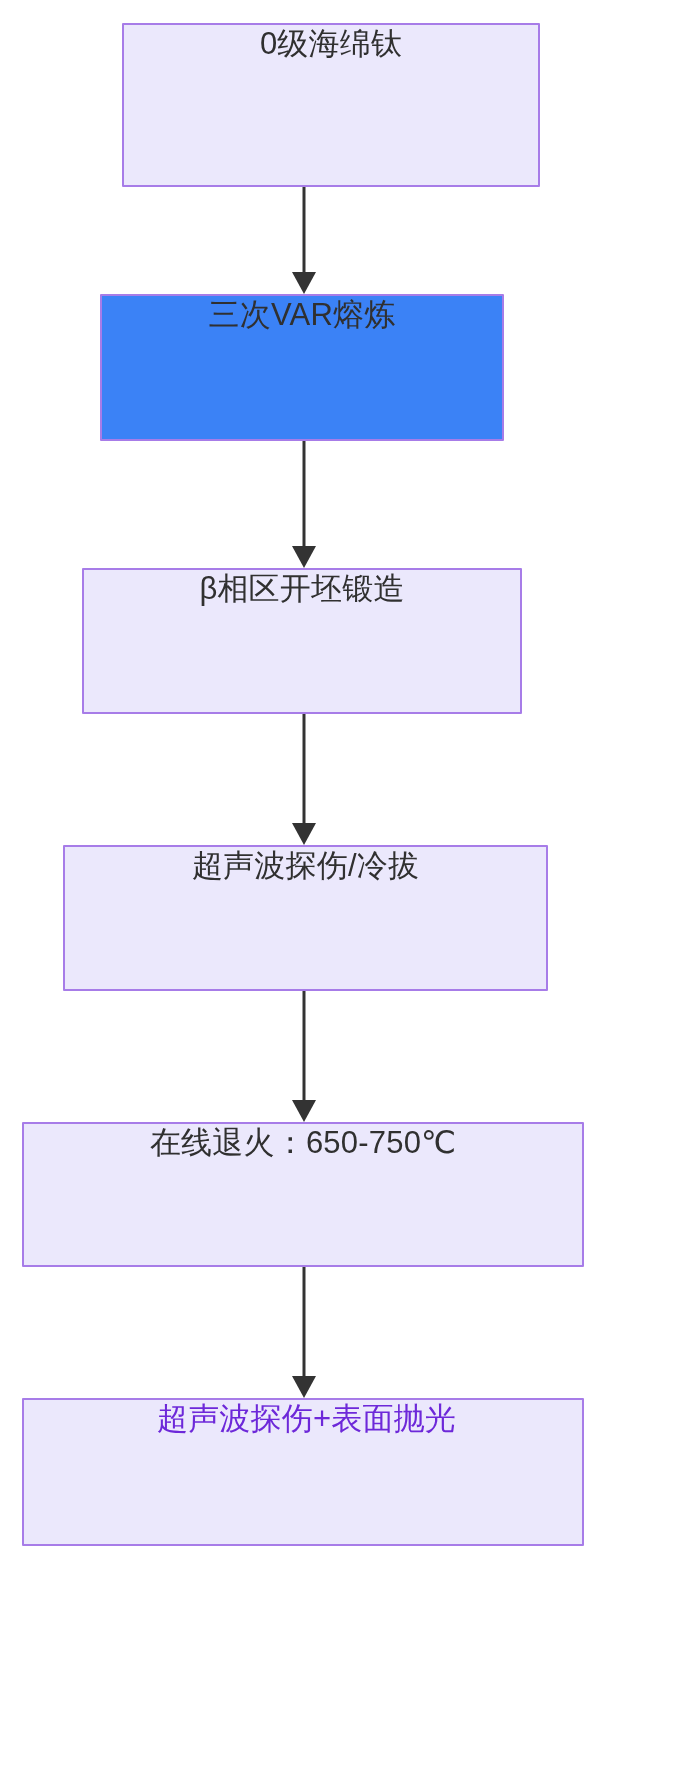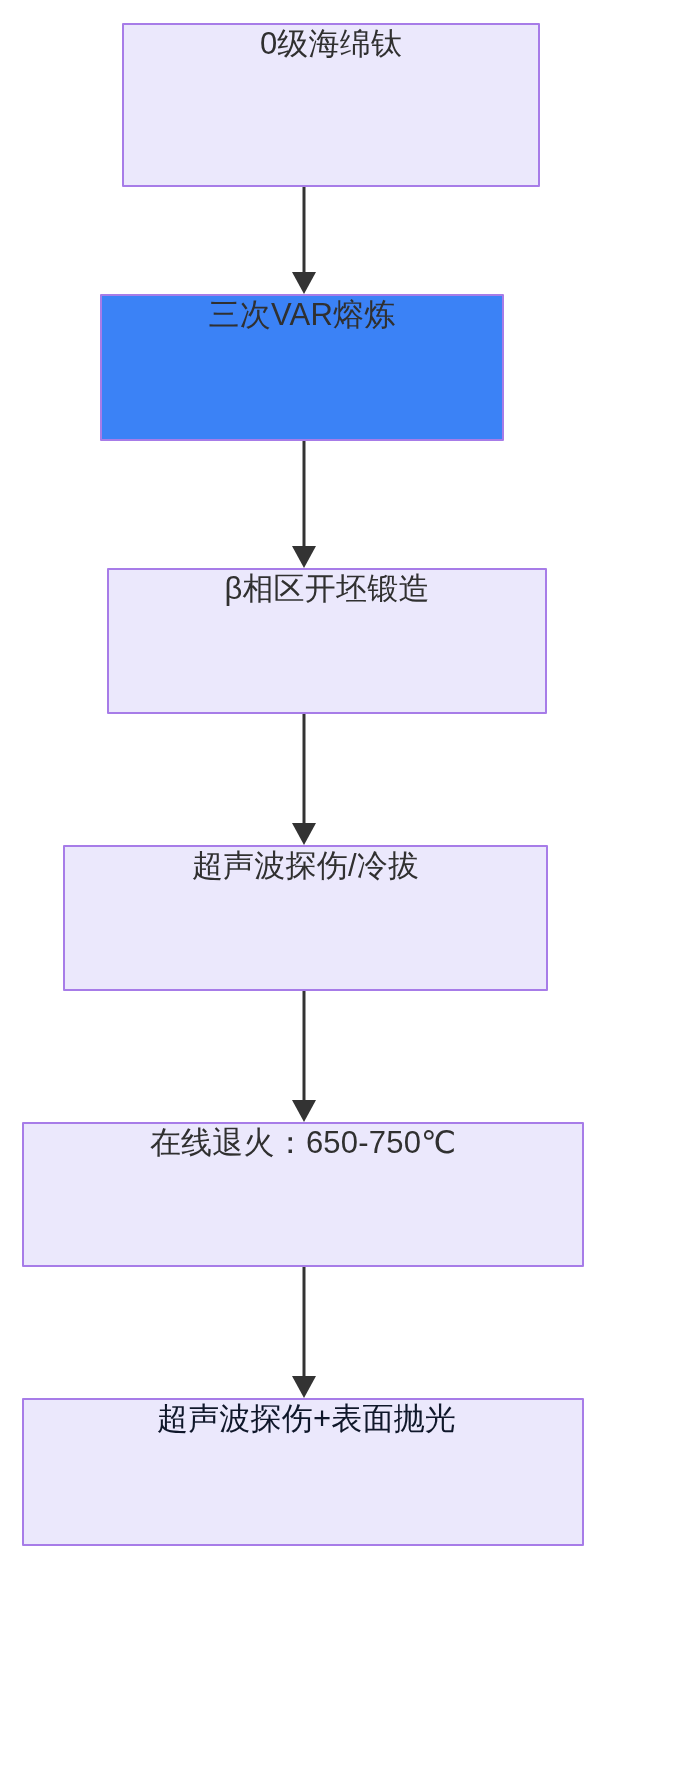--- a/index.html
+++ b/index.html
@@ -76,29 +76,29 @@
   </svg>
 
   <div class="node" id="node-n1" style="left: 122px; top: 23px; width: 418px; height: 164px; background: rgb(235, 232, 252); border-color: rgb(167, 124, 232);">
     <span class="node-label" style="color: rgb(48, 48, 48);">0级海绵钛</span>
   </div>
 
   <div class="node" id="node-n2" style="left: 100px; top: 294px; width: 404px; height: 147px; background: #3b82f6; border-color: rgb(167, 124, 232);">
     <span class="node-label" style="color: rgb(48, 48, 48);">三次VAR熔炼</span>
   </div>
 
-  <div class="node" id="node-n3" style="left: 82px; top: 568px; width: 440px; height: 146px; background: rgb(235, 232, 252); border-color: rgb(167, 124, 232); margin-left: 25px;">
+  <div class="node" id="node-n3" style="left: 82px; top: 568px; width: 440px; height: 146px; background: rgb(235, 232, 252); border-color: rgb(167, 124, 232);">
     <span class="node-label" style="color: rgb(48, 48, 48);">β相区开坯锻造</span>
   </div>
 
   <div class="node" id="node-n4" style="left: 63px; top: 845px; width: 485px; height: 146px; background: rgb(235, 232, 252); border-color: rgb(167, 124, 232);">
     <span class="node-label" style="color: rgb(48, 48, 48);">超声波探伤/冷拔</span>
   </div>
 
   <div class="node" id="node-n5" style="left: 22px; top: 1122px; width: 562px; height: 145px; background: rgb(235, 232, 252); border-color: rgb(167, 124, 232);">
     <span class="node-label" style="color: rgb(48, 48, 48);">在线退火：650-750℃</span>
   </div>
 
   <div class="node" id="node-n6" style="left: 22px; top: 1398px; width: 562px; height: 148px; background: rgb(235, 232, 252); border-color: rgb(167, 124, 232);">
-    <span class="node-label" style="color: #0f172a; margin-left: 7px;">超声波探伤+表面抛光</span>
+    <span class="node-label" style="color: #6d28d9; margin-left: 7px;">超声波探伤+表面抛光</span>
   </div>
 
 </div>
 
 </body></html>

